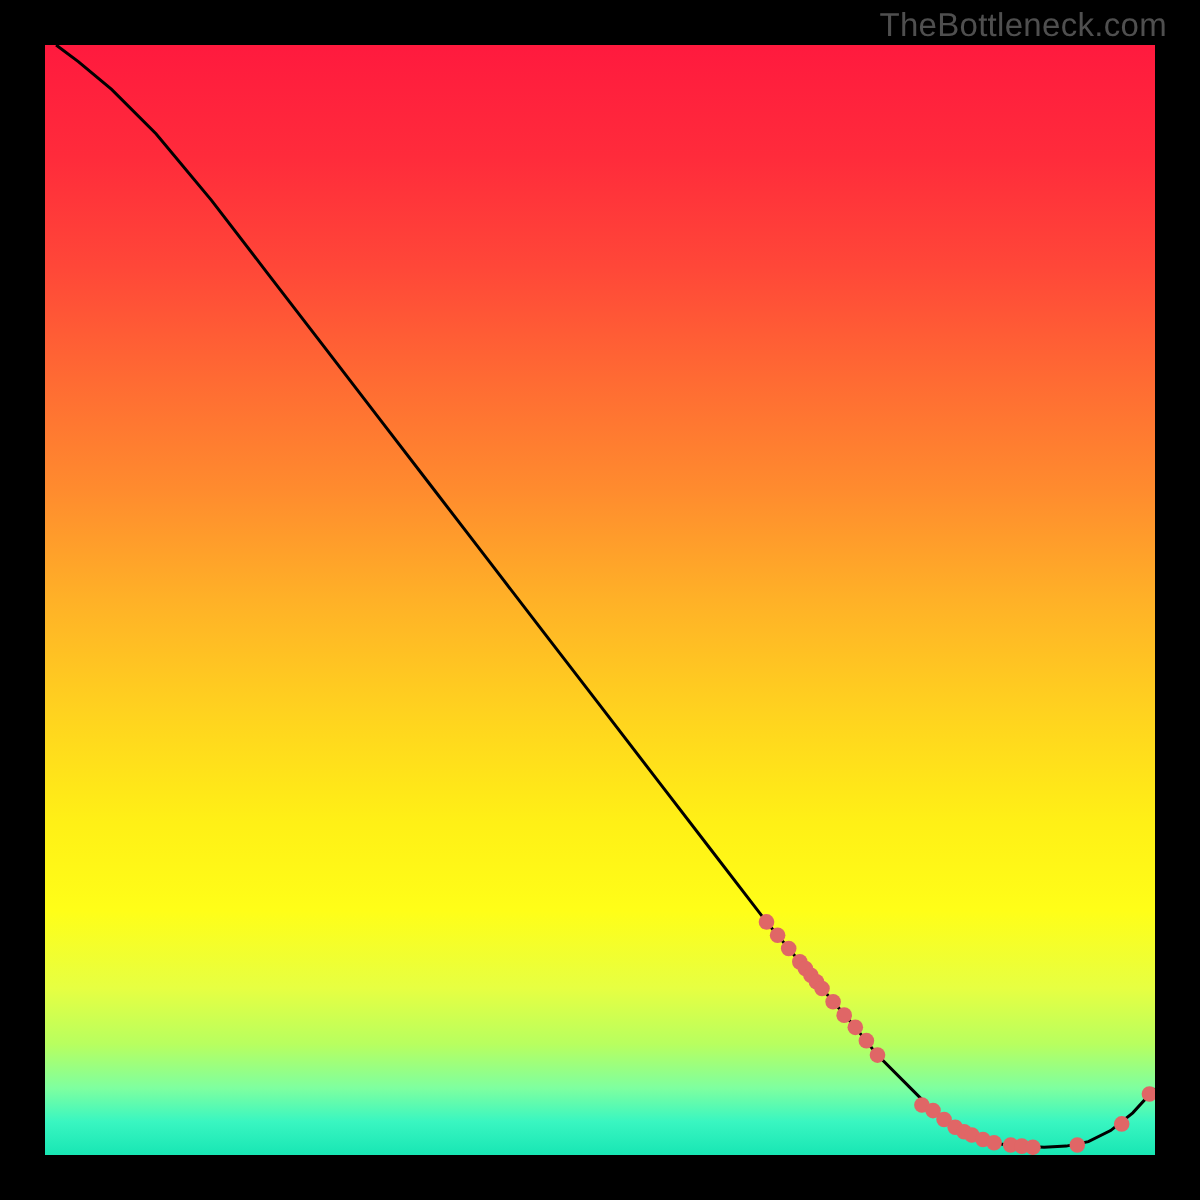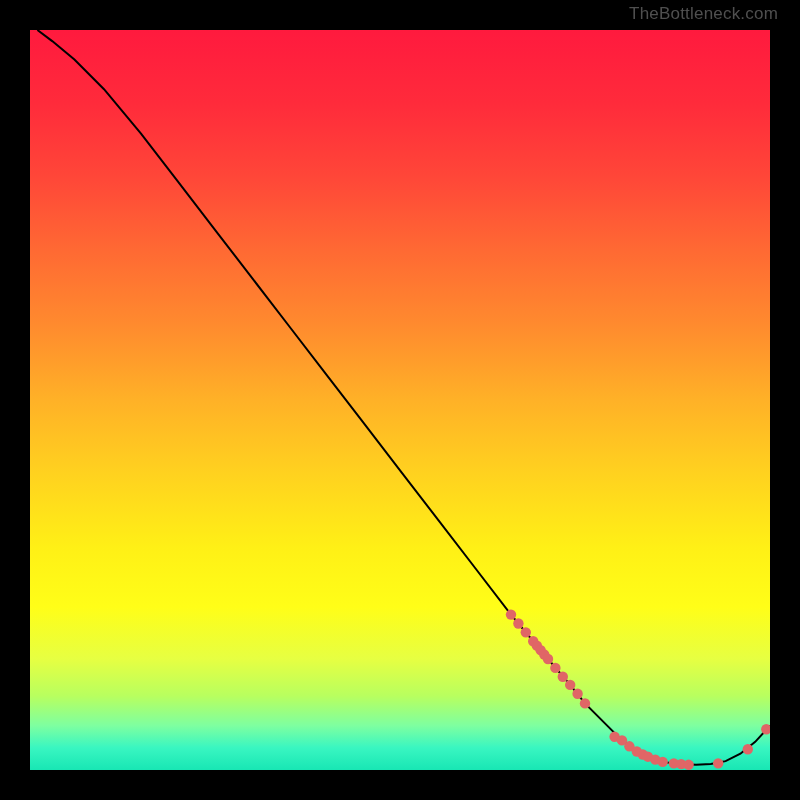--- a/index.html
+++ b/index.html
@@ -24,21 +24,21 @@
     left: 10px;
     top: 10px;
     width: 740px;
     height: 740px;
   }
   .watermark {
     position: absolute;
     right: 22px;
     top: 4px;
     color: #4f4f4f;
-    font-size: 17px;
+    font-size: 22px;
     letter-spacing: 0.2px;
     font-weight: 500;
   }
 </style>
 </head>
 <body>
 
 <div class="frame">
   <svg class="plot" viewBox="0 0 740 740" preserveAspectRatio="none">
     <defs>

